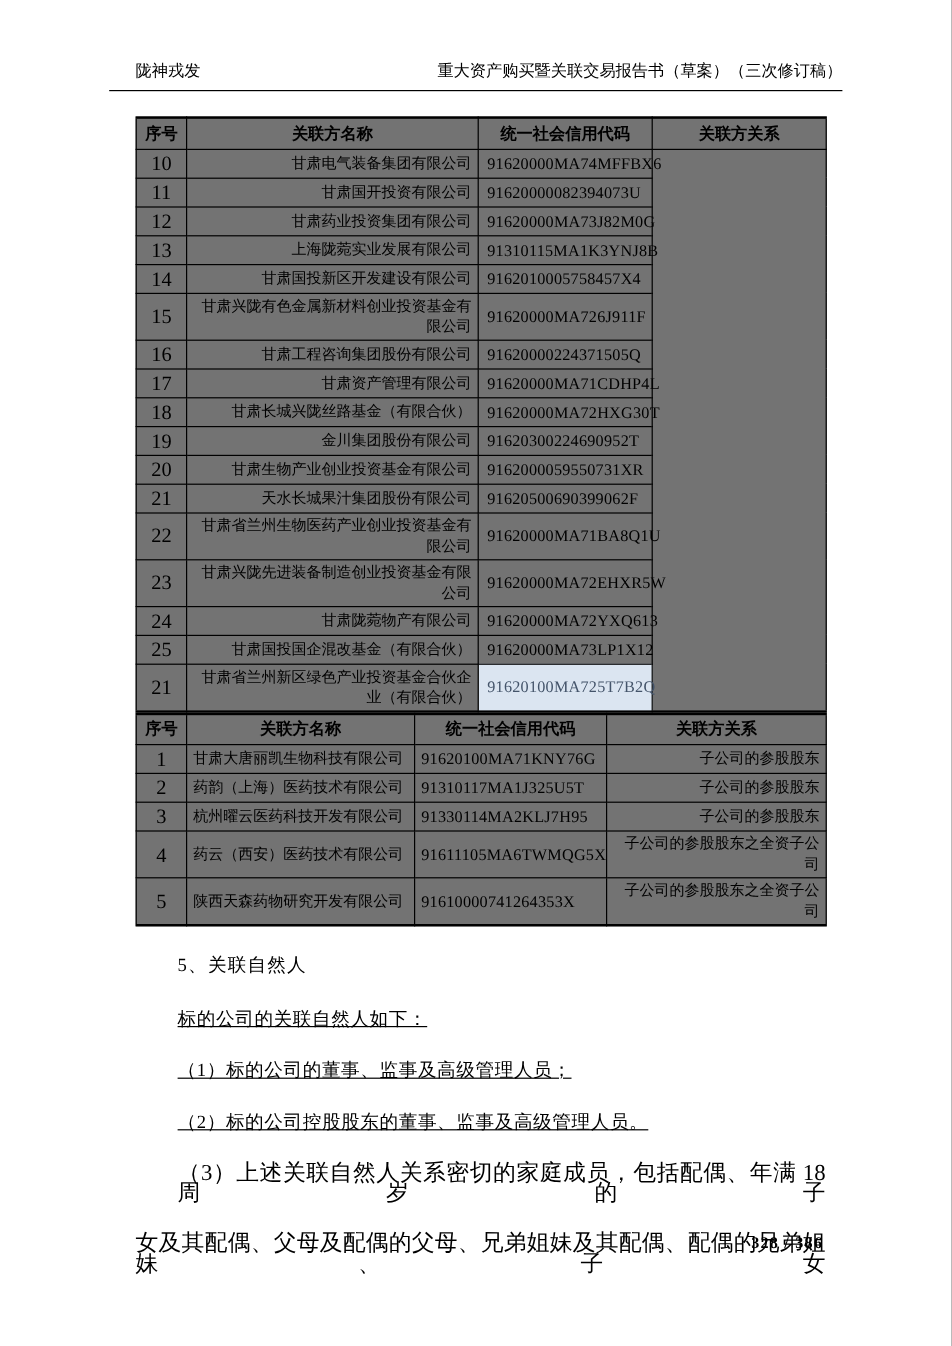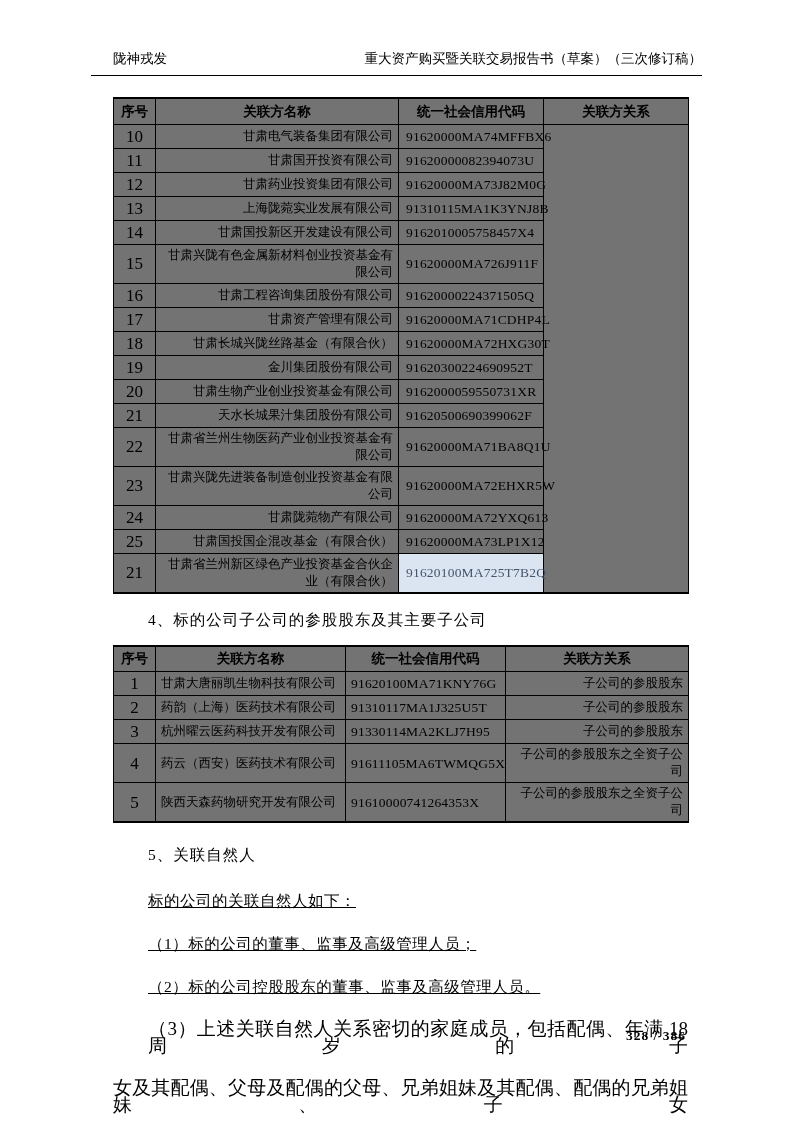--- a/index.html
+++ b/index.html
@@ -161,21 +161,20 @@
             <td class="c-code">91620000MA73LP1X12</td>
           </tr>
           <tr>
             <td class="c-seq">21</td>
             <td class="c-name">甘肃省兰州新区绿色产业投资基金合伙企业（有限合伙）</td>
             <td class="c-code" style="background: rgb(219, 229, 241); color: rgb(68, 84, 106); text-align: center;">91620100MA725T7B2Q</td>
           </tr>
         </tbody>
     </table>
 
-    <div class="sec">4、标的公司子公司的参股股东及其主要子公司</div>
 
     <table class="t2">
       <colgroup>
         <col style="width:42px">
           <col style="width:190px">
           <col style="width:160px">
           <col style="width:183px">
       </colgroup>
       <thead>
         <tr>

